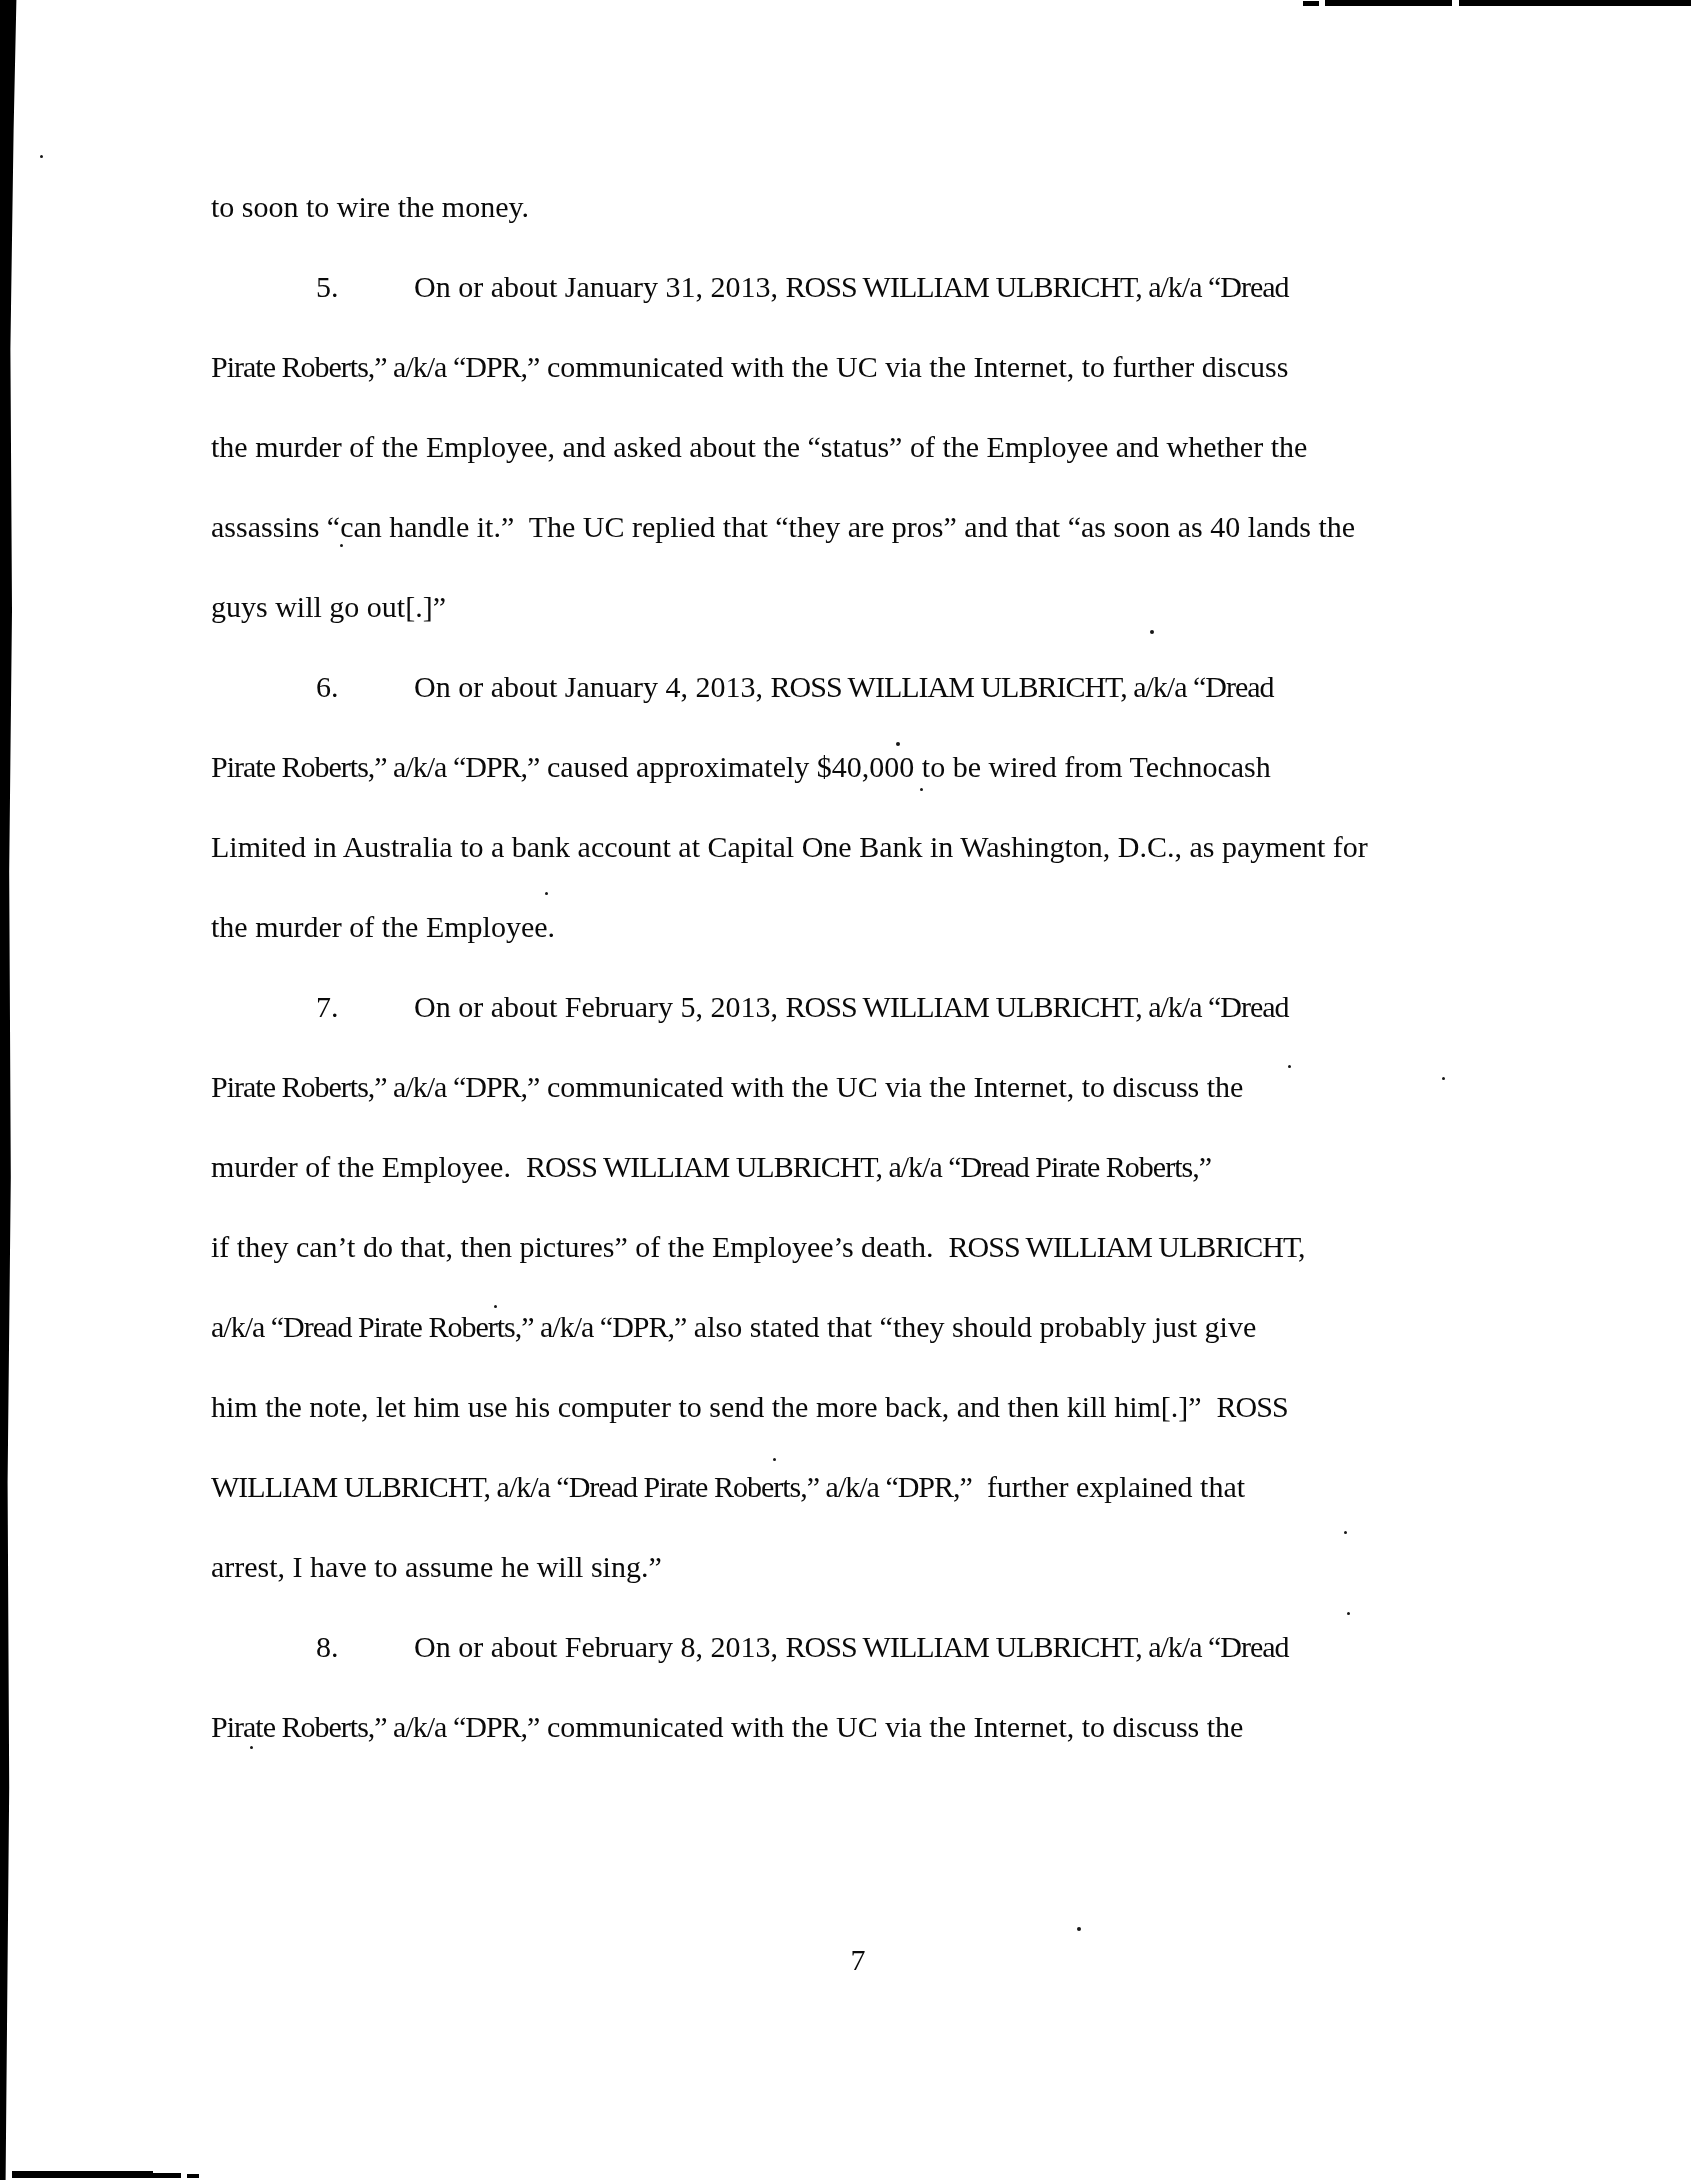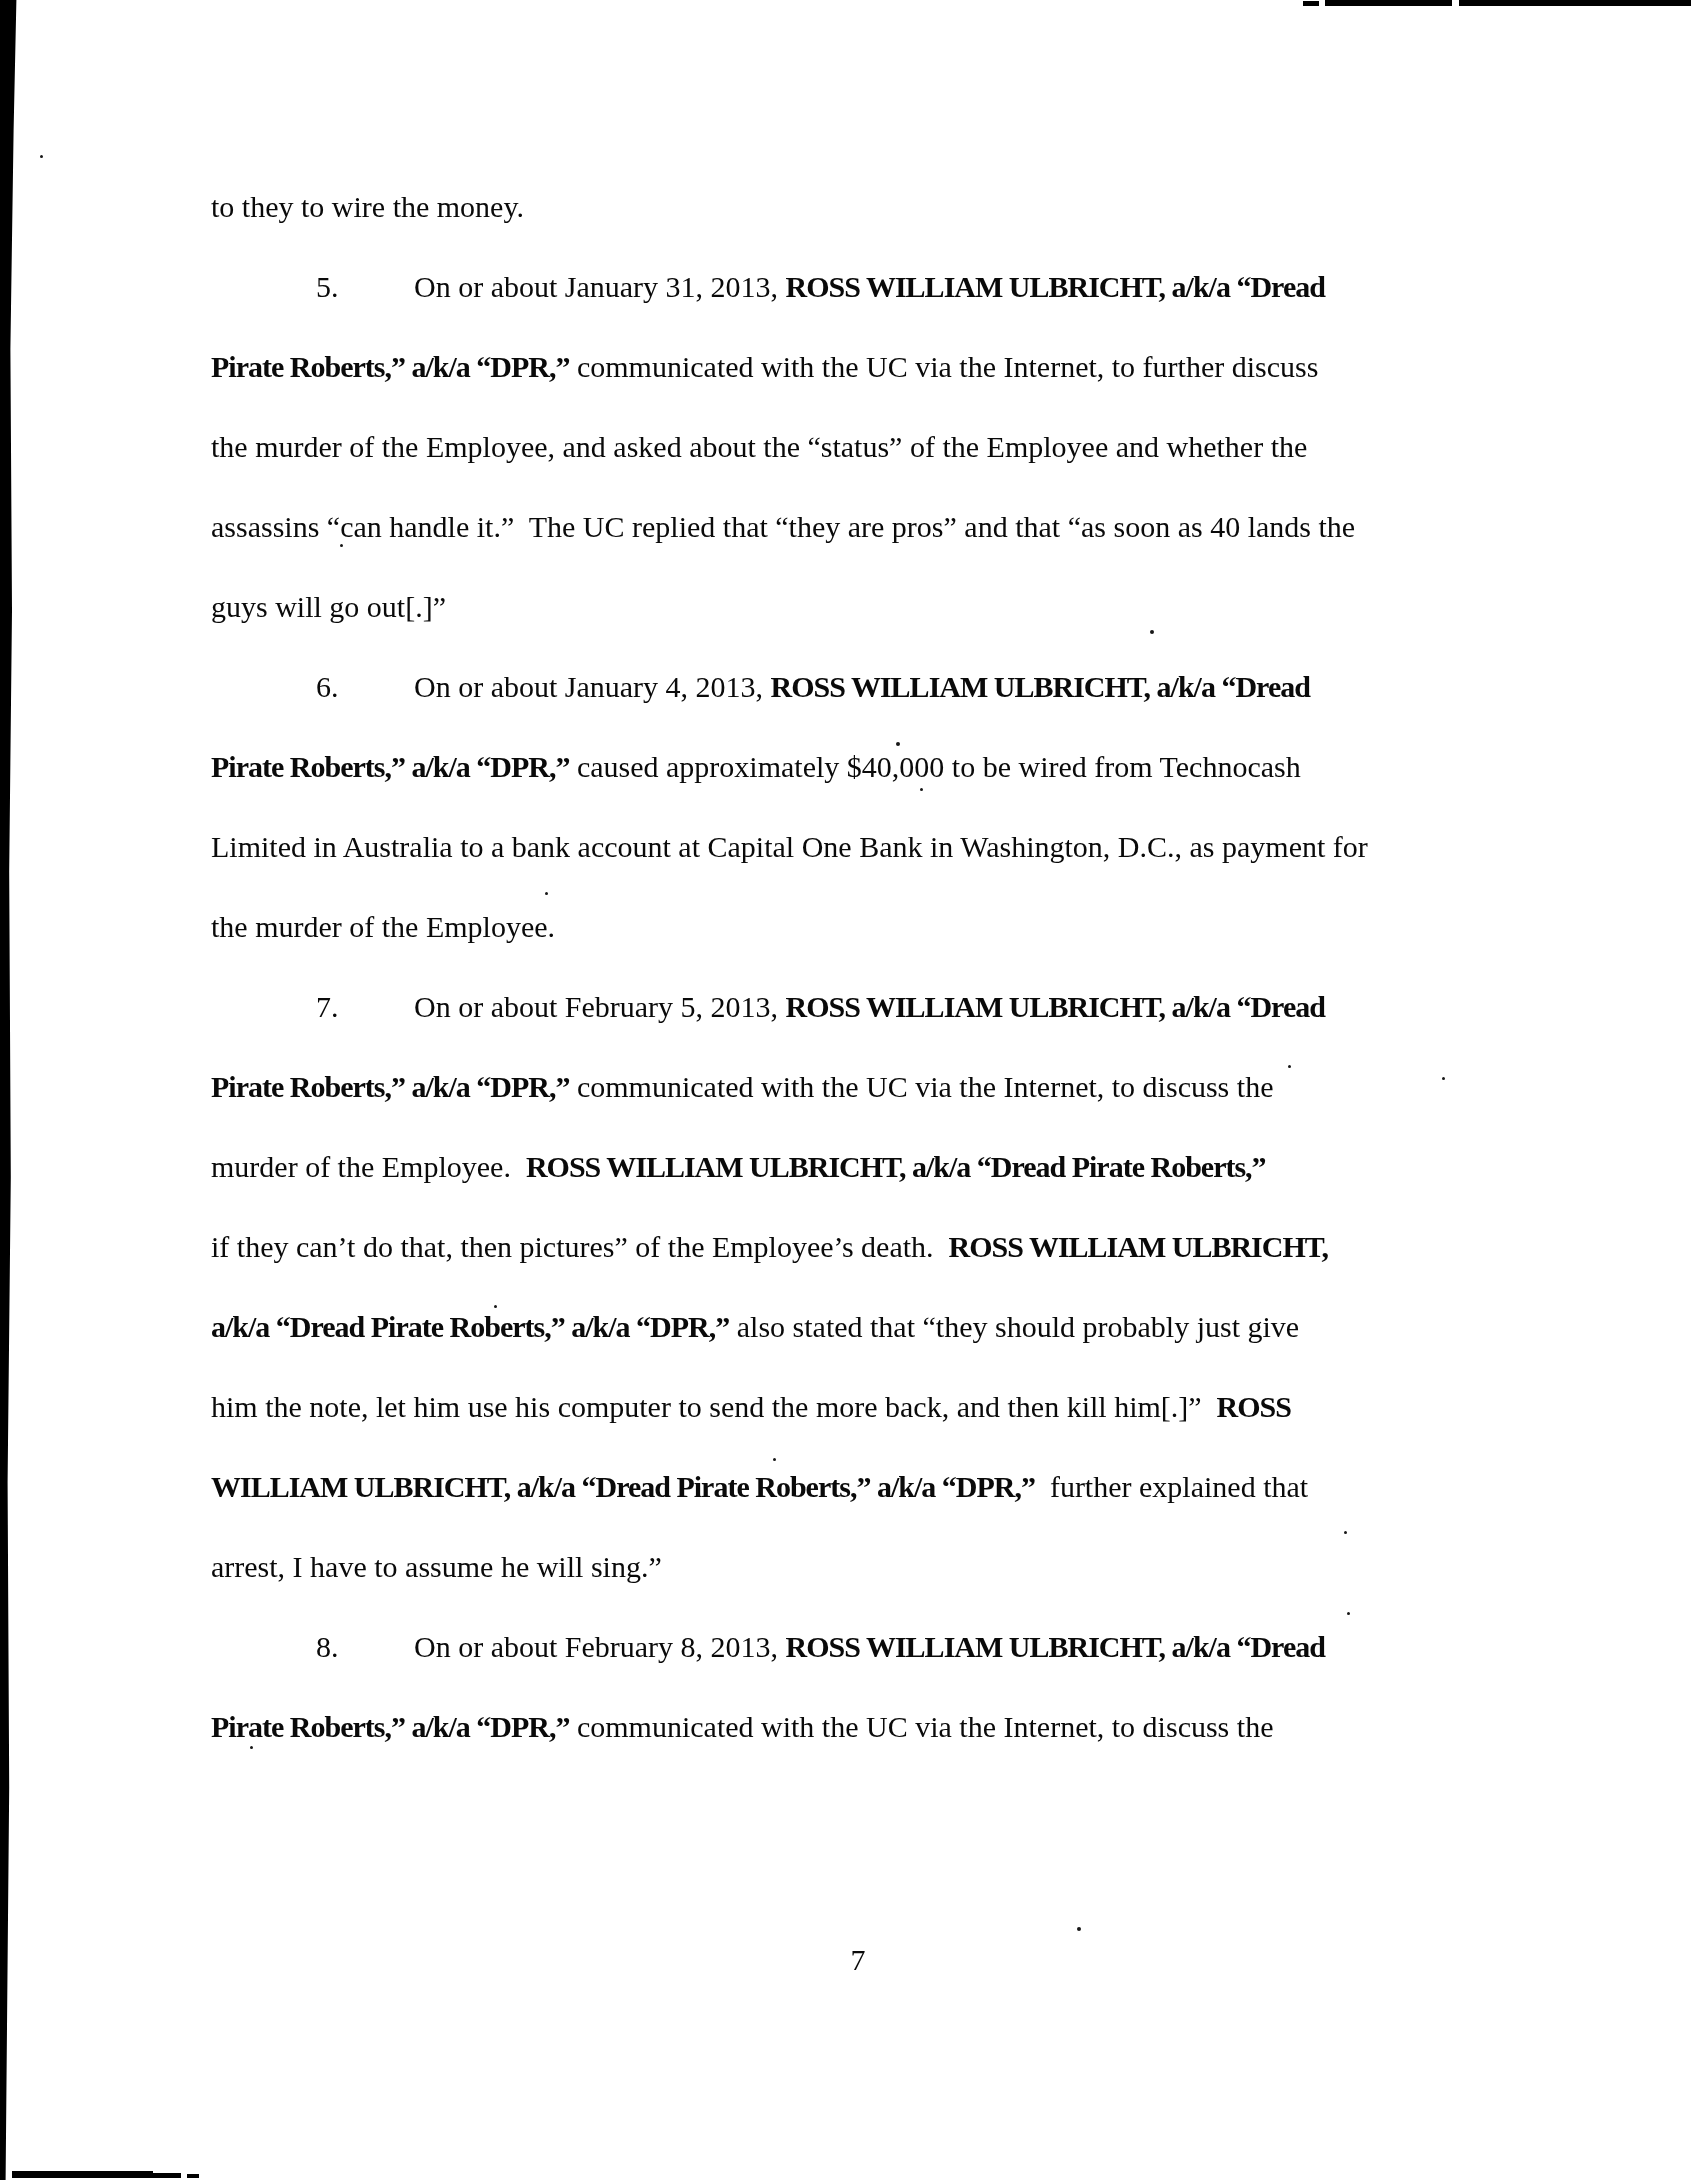--- a/index.html
+++ b/index.html
@@ -18,21 +18,21 @@
     top:167px;
     width:1294px;
   }
   .line {
     height:80px;
     line-height:80px;
     font-size:30px;
     white-space:pre;
   }
   .run { font-weight:normal; }
-  .run.bold { font-weight:bold; letter-spacing:-1px;text-align:center; }
+  .run.bold { font-weight:normal; letter-spacing:-1px;text-align:center; }
   .pnum {
     display:inline-block;
     margin-left:105px;
     width:98px;
   }
   .pagenum {
     position:absolute;
     left:211px;
     top:1920px;
     width:1294px;
@@ -56,21 +56,21 @@
 
 <div class="left-bar"></div>
 <div class="artifact" style="left:1303px;top:1px;width:16px;height:5px;"></div>
 <div class="artifact" style="left:1325px;top:0;width:127px;height:6px;"></div>
 <div class="artifact" style="left:1459px;top:0;width:233px;height:6px;"></div>
 <div class="artifact" style="left:12px;top:2171px;width:141px;height:7px;"></div>
 <div class="artifact" style="left:153px;top:2173px;width:28px;height:5px;"></div>
 <div class="artifact" style="left:187px;top:2174px;width:12px;height:4px;"></div>
 
 <div class="doc">
-    <div class="line"><span class="run">to they to wire the money.</span></div>
+    <div class="line"><span class="run">to soon to wire the money.</span></div>
     <div class="line"><span class="pnum">5.</span><span class="run">On or about January 31, 2013, </span><span class="run bold">ROSS WILLIAM ULBRICHT, a/k/a “Dread</span></div>
     <div class="line"><span class="run bold">Pirate Roberts,” a/k/a “DPR,”</span><span class="run"> communicated with the UC via the Internet, to further discuss</span></div>
     <div class="line"><span class="run">the murder of the Employee, and asked about the “status” of the Employee and whether the</span></div>
     <div class="line"><span class="run">assassins “can handle it.”  The UC replied that “they are pros” and that “as soon as 40 lands the</span></div>
     <div class="line"><span class="run">guys will go out[.]”</span></div>
     <div class="line"><span class="pnum">6.</span><span class="run">On or about January 4, 2013, </span><span class="run bold">ROSS WILLIAM ULBRICHT, a/k/a “Dread</span></div>
     <div class="line"><span class="run bold">Pirate Roberts,” a/k/a “DPR,”</span><span class="run"> caused approximately $40,000 to be wired from Technocash</span></div>
     <div class="line"><span class="run">Limited in Australia to a bank account at Capital One Bank in Washington, D.C., as payment for</span></div>
     <div class="line"><span class="run">the murder of the Employee.</span></div>
     <div class="line"><span class="pnum">7.</span><span class="run">On or about February 5, 2013, </span><span class="run bold">ROSS WILLIAM ULBRICHT, a/k/a “Dread</span></div>

